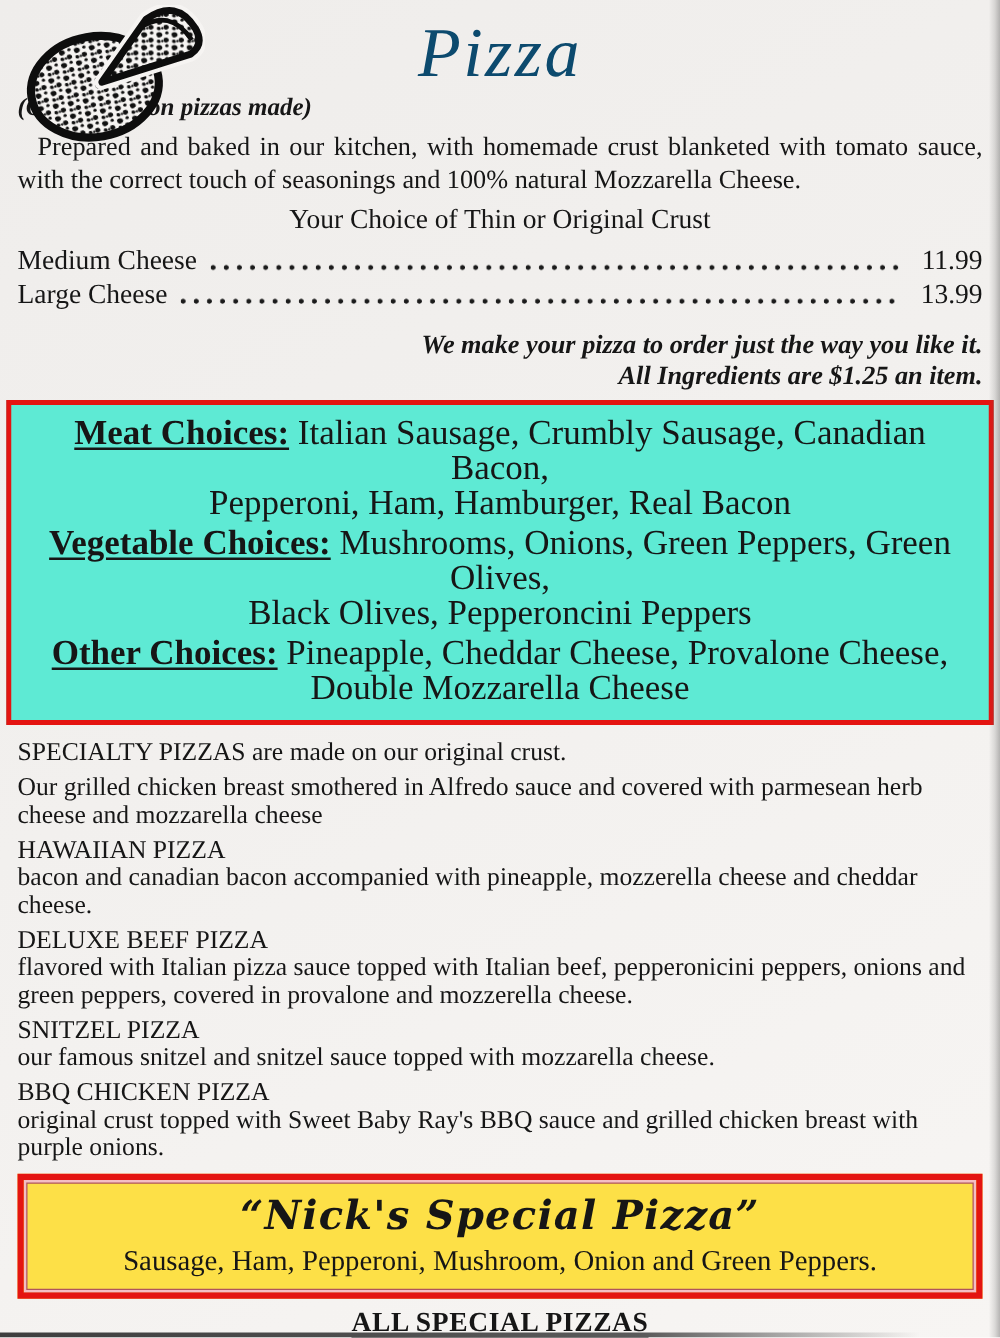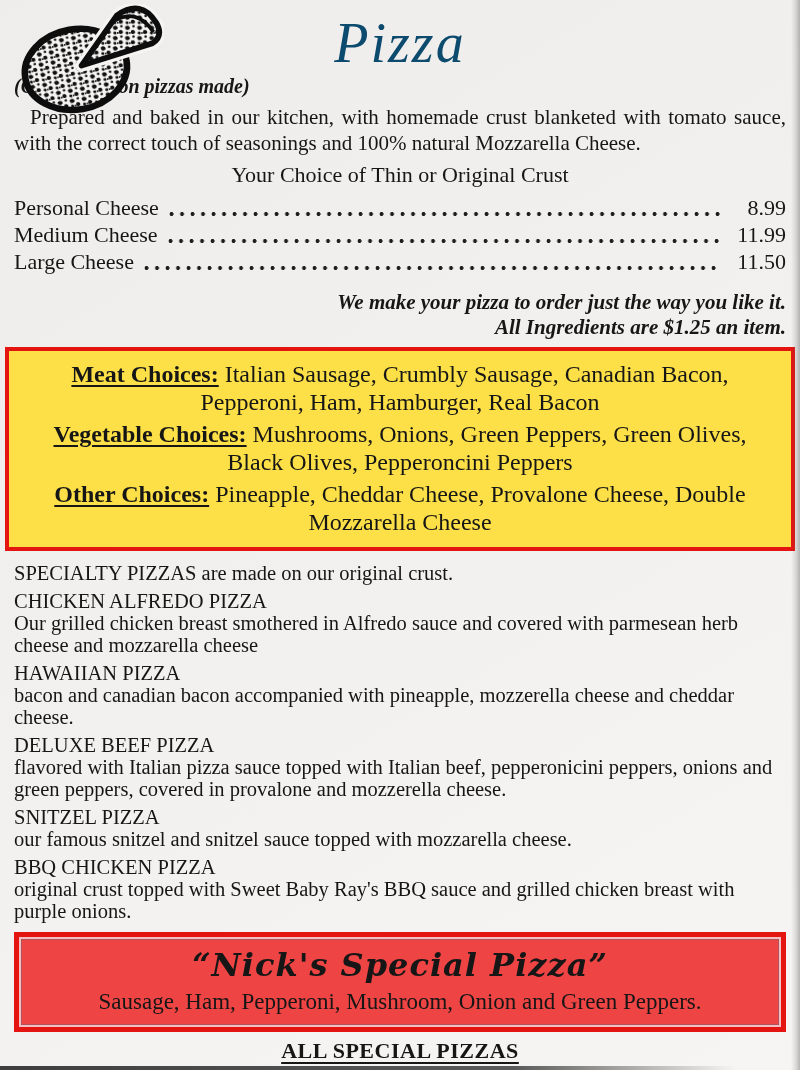--- a/index.html
+++ b/index.html
@@ -27,34 +27,34 @@
   .price-row { display:flex; align-items:baseline; font-size:22px; line-height:27px; }
   .dots { flex:1; height:6px; align-self:flex-end; margin:0 10px 4px 10px;
           background-image:radial-gradient(circle at 2.5px 3px,#1b1b1b 1.7px,rgba(0,0,0,0) 2.2px);
           background-size:10.5px 6px; background-repeat:repeat-x; }
   .price-val { min-width:56px; text-align:right; }
 
   .notes { margin-top:15px; text-align:right; font-weight:bold; font-style:italic;
            font-size:21px; line-height:25px; }
 
   
-  .choices-box { margin:7px -9px 0; border:4px solid #e41411; background:#fde047;
-                 padding:9px 26px 11px; text-align:center; font-size:24px; line-height:28px; }
+  .choices-box { margin:7px -9px 0; border:4px solid #e41411; background:#5eead4;
+                 padding:9px 26px 11px; text-align:center; font-size:28px; line-height:28px; }
   .choice-group + .choice-group { margin-top:4px; }
   .choice-label { font-weight:bold; text-decoration:underline;
                   text-decoration-thickness:2px; text-underline-offset:3px; }
 
   
   .spec-intro { margin-top:11px; font-size:20.5px; line-height:22px; }
   .spec-item { margin-top:6px; }
   .spec-name { font-size:20.5px; line-height:22px; margin-top:6px; }
   .spec-desc { font-size:20.5px; line-height:22px; }
 
   
-  .nicks-box { margin:10px 0 0; border:5px solid #e41411; background:#ef4444;
+  .nicks-box { margin:10px 0 0; border:5px solid #e41411; background:#fde047;
                box-shadow:inset 0 0 0 2px #f4bec3, inset 0 0 0 3px #b0545c;
                text-align:center; padding:8px 16px 12px; }
   .nicks-title { font-family:"DejaVu Serif",serif; font-style:italic; font-weight:bold;
                  font-size:32px; line-height:40px; letter-spacing:1px; }
   .nicks-desc { margin-top:4px; font-size:23px; line-height:26px; }
 
   
   .allspec-heading { margin-top:7px; text-align:center; font-weight:bold; font-size:22px;
                      line-height:24px; letter-spacing:0.5px; text-decoration:underline;
                      text-decoration-thickness:2px; text-underline-offset:4px; }
@@ -91,33 +91,28 @@
   </svg>
 
   <h1 class="title">Pizza</h1>
   <div class="subtitle">(Over a million pizzas made)</div>
 
   <p class="intro">Prepared and baked in our kitchen, with homemade crust blanketed with tomato sauce, with the correct touch of seasonings and 100% natural Mozzarella Cheese.</p>
   <div class="crust">Your Choice of Thin or Original Crust</div>
 
   <div class="prices">
     <div class="price-row">
-      <span>Personal Cheese</span>
-      <span class="dots"></span>
-      <span class="price-val">8.99</span>
-    </div>
-    <div class="price-row">
       <span>Medium Cheese</span>
       <span class="dots"></span>
       <span class="price-val">11.99</span>
     </div>
     <div class="price-row">
       <span>Large Cheese</span>
       <span class="dots"></span>
-      <span class="price-val">11.50</span>
+      <span class="price-val">13.99</span>
     </div>
   </div>
 
   <div class="notes">
     <div>We make your pizza to order just the way you like it.</div>
     <div>All Ingredients are $1.25 an item.</div>
   </div>
 
   <div class="choices-box">
     <div class="choice-group">
@@ -129,21 +124,20 @@
       <div>Black Olives, Pepperoncini Peppers</div>
     </div>
     <div class="choice-group">
       <div><span class="choice-label">Other Choices:</span> <span>Pineapple, Cheddar Cheese, Provalone Cheese, Double Mozzarella Cheese</span></div>
     </div>
   </div>
 
   <div class="spec-intro">SPECIALTY PIZZAS are made on our original crust.</div>
 
   <div class="spec-item">
-    <div class="spec-name">CHICKEN ALFREDO PIZZA</div>
     <div class="spec-desc">Our grilled chicken breast smothered in Alfredo sauce and covered with parmesean herb cheese and mozzarella cheese</div>
   </div>
   <div class="spec-item">
     <div class="spec-name">HAWAIIAN PIZZA</div>
     <div class="spec-desc">bacon and canadian bacon accompanied with pineapple, mozzerella cheese and cheddar cheese.</div>
   </div>
   <div class="spec-item">
     <div class="spec-name">DELUXE BEEF PIZZA</div>
     <div class="spec-desc">flavored with Italian pizza sauce topped with Italian beef, pepperonicini peppers, onions and green peppers, covered in provalone and mozzerella cheese.</div>
   </div>

